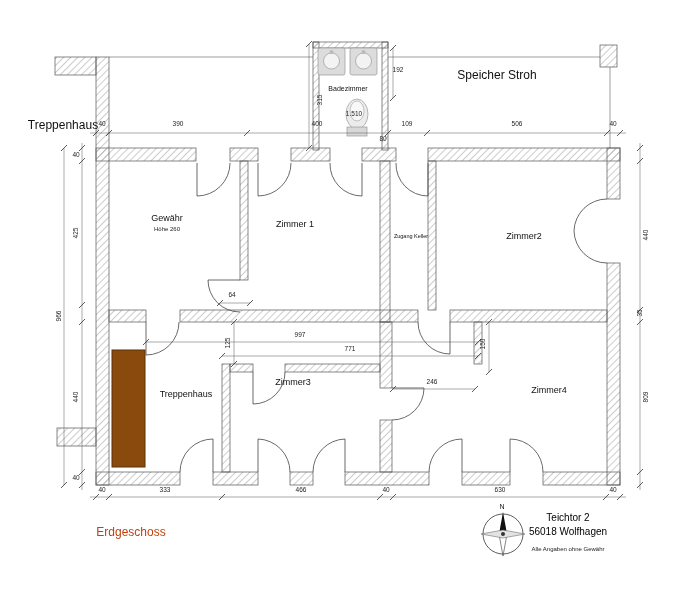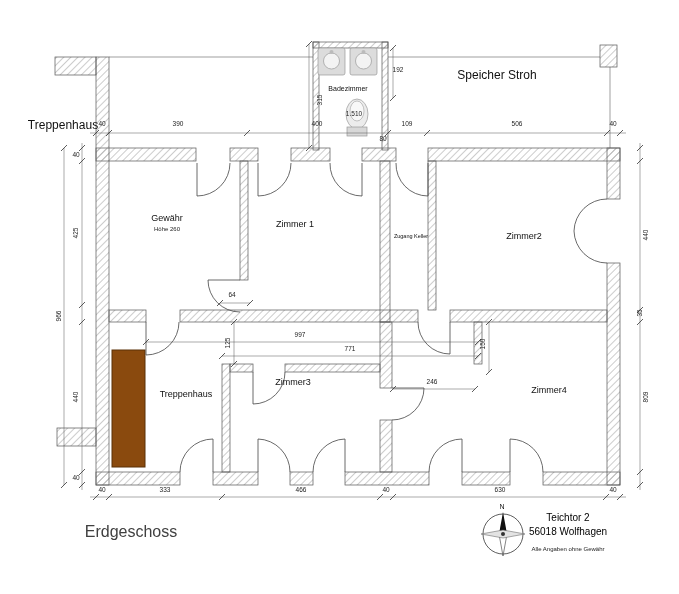--- a/index.html
+++ b/index.html
@@ -5,21 +5,21 @@
   html,body{margin:0;padding:0;background:#fff;}
   .canvas{position:relative;width:679px;height:594px;background:#ffffff;
           font-family:"Liberation Sans",sans-serif;overflow:hidden;}
   svg.plan{position:absolute;left:0;top:0;}
   .lbl{position:absolute;transform:translate(-50%,-50%);font-size:9px;color:#111;
        white-space:nowrap;line-height:1;}
   .sm{font-size:12px;}
   .xs{font-size:6px;color:#222;}
   .dim{font-size:6.5px;color:#222;}
   .rot{transform:translate(-50%,-50%) rotate(-90deg);}
-  .title{font-size:16px;color:#404040;}
+  .title{font-size:12px;color:#c2410c;}
   .addr{font-size:10px;color:#000;}
   .note{font-size:6px;color:#222;}
 </style>
 </head>
 <body>
 
 <div class="canvas">
 
 <svg class="plan" width="679" height="594" viewBox="0 0 679 594">
   <defs>

